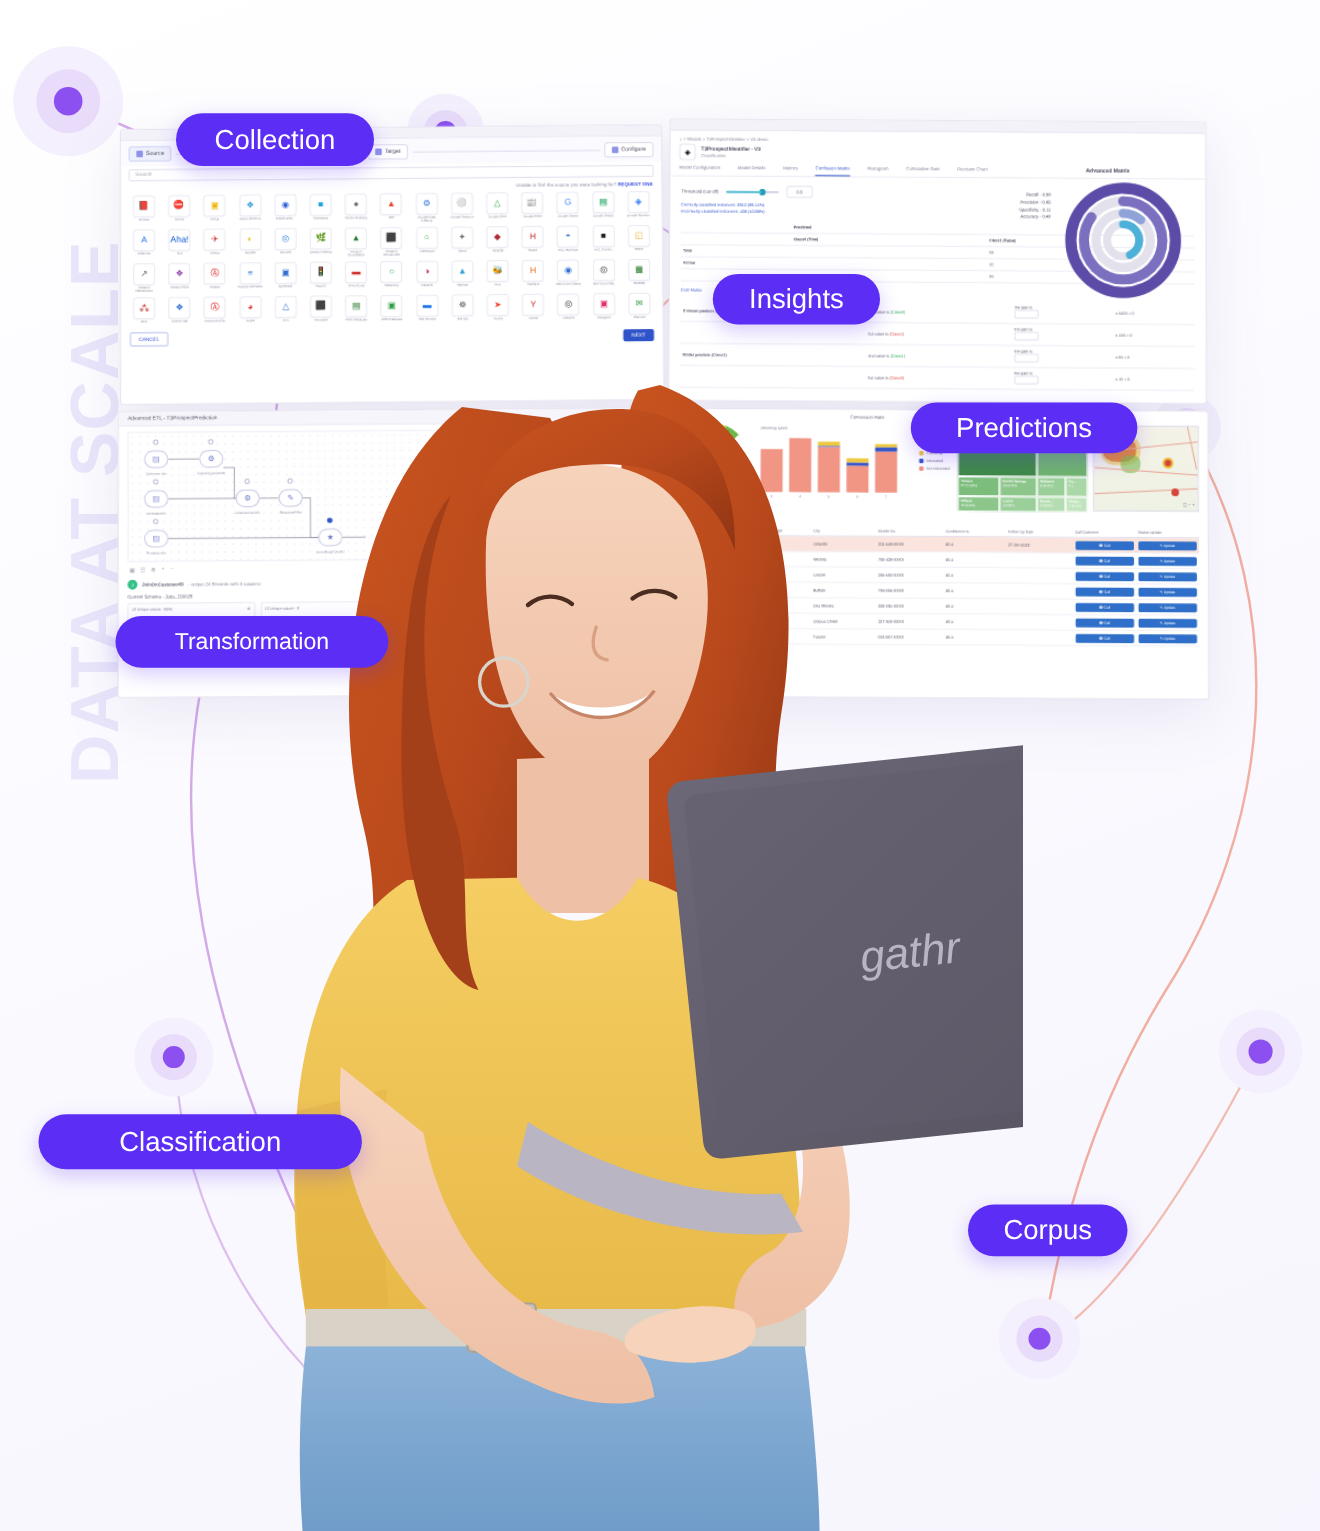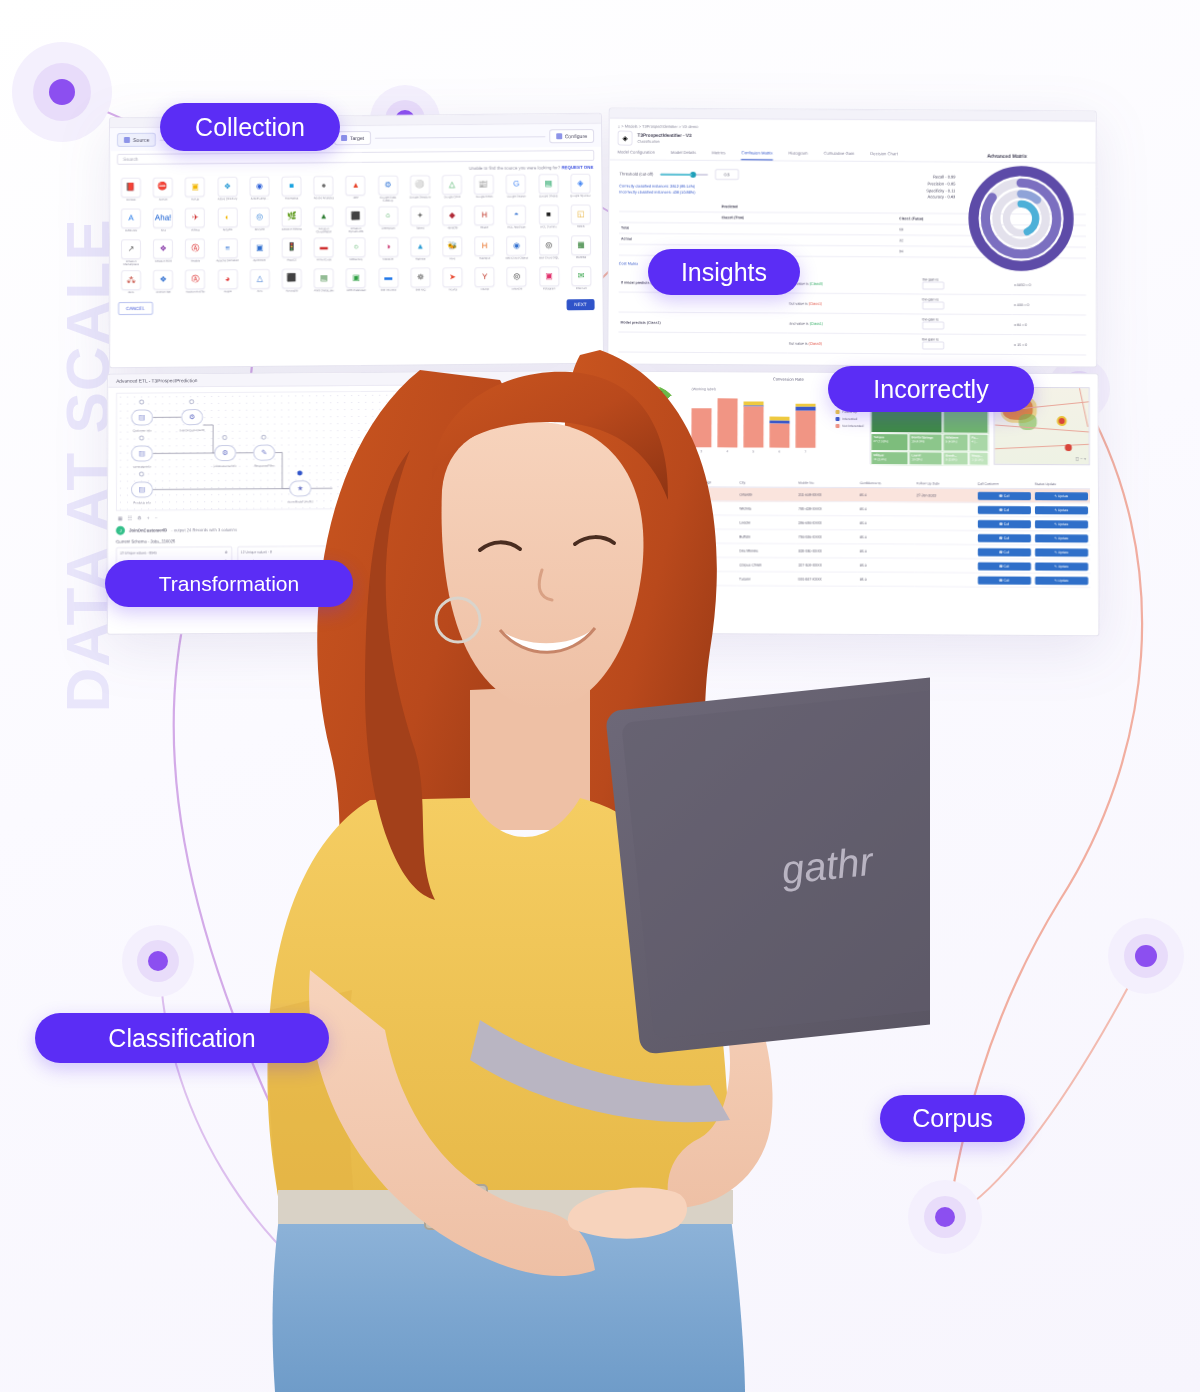--- a/index.html
+++ b/index.html
@@ -1015,18 +1015,18 @@
 
       <path d="M310,690 C380,735 470,760 540,755 L560,790 C470,800 370,775 300,730 Z" fill="#b9b5c2"></path>
 
       <path d="M405,900 C440,912 480,912 505,898 C520,890 522,868 505,862
                C470,852 430,860 408,874 C396,882 394,895 405,900 Z" fill="#f7d3bc"></path>
     </svg>
   </div>
 
   <div class="badge" id="badge-collection">Collection</div>
   <div class="badge" id="badge-insights">Insights</div>
-  <div class="badge" id="badge-predictions">Incorrectly</div>
+  <div class="badge" id="badge-predictions">Predictions</div>
   <div class="badge" id="badge-transformation">Transformation</div>
   <div class="badge" id="badge-recommendations">Classification</div>
   <div class="badge" id="badge-actions">Corpus</div>
 
 </div>
 
 </body></html>

